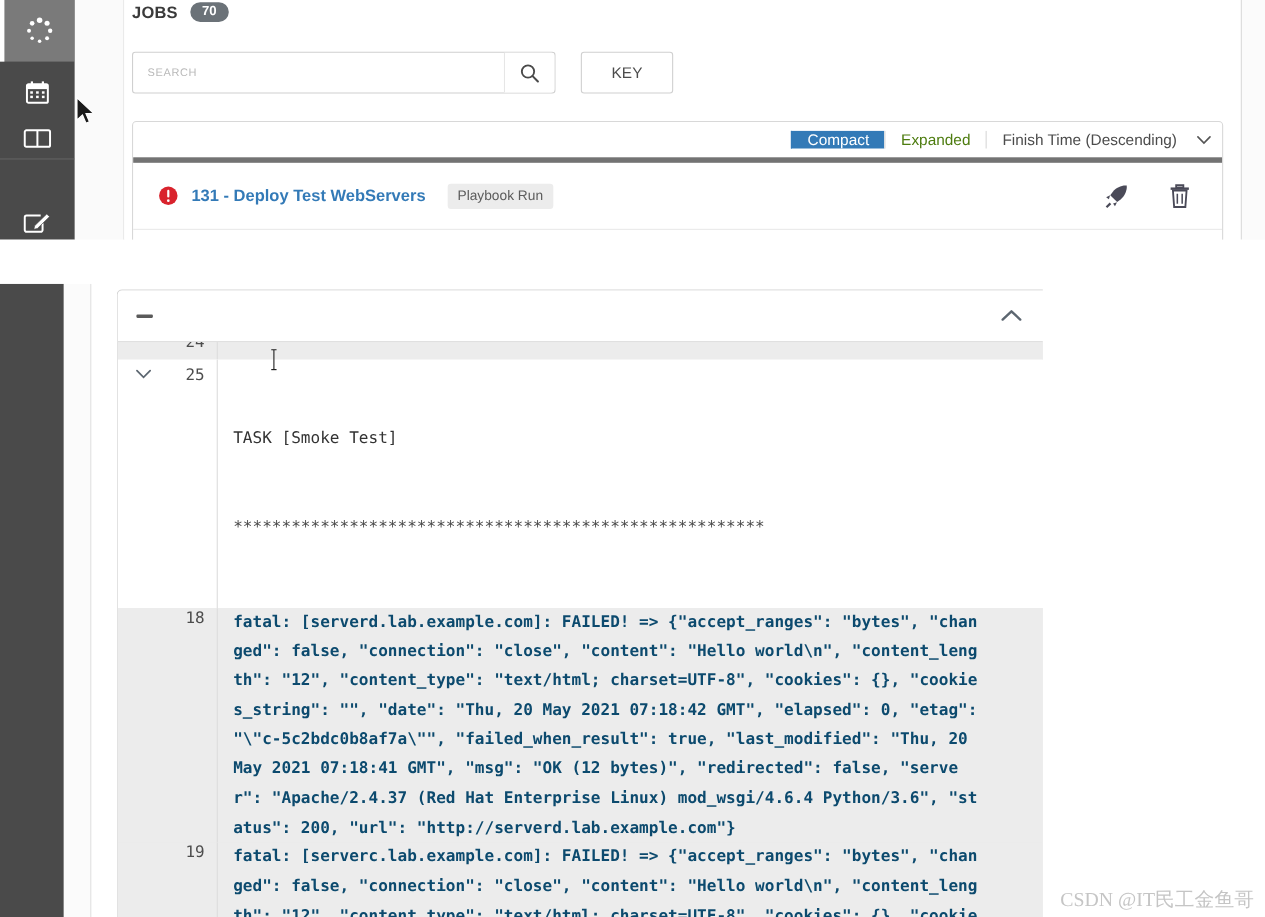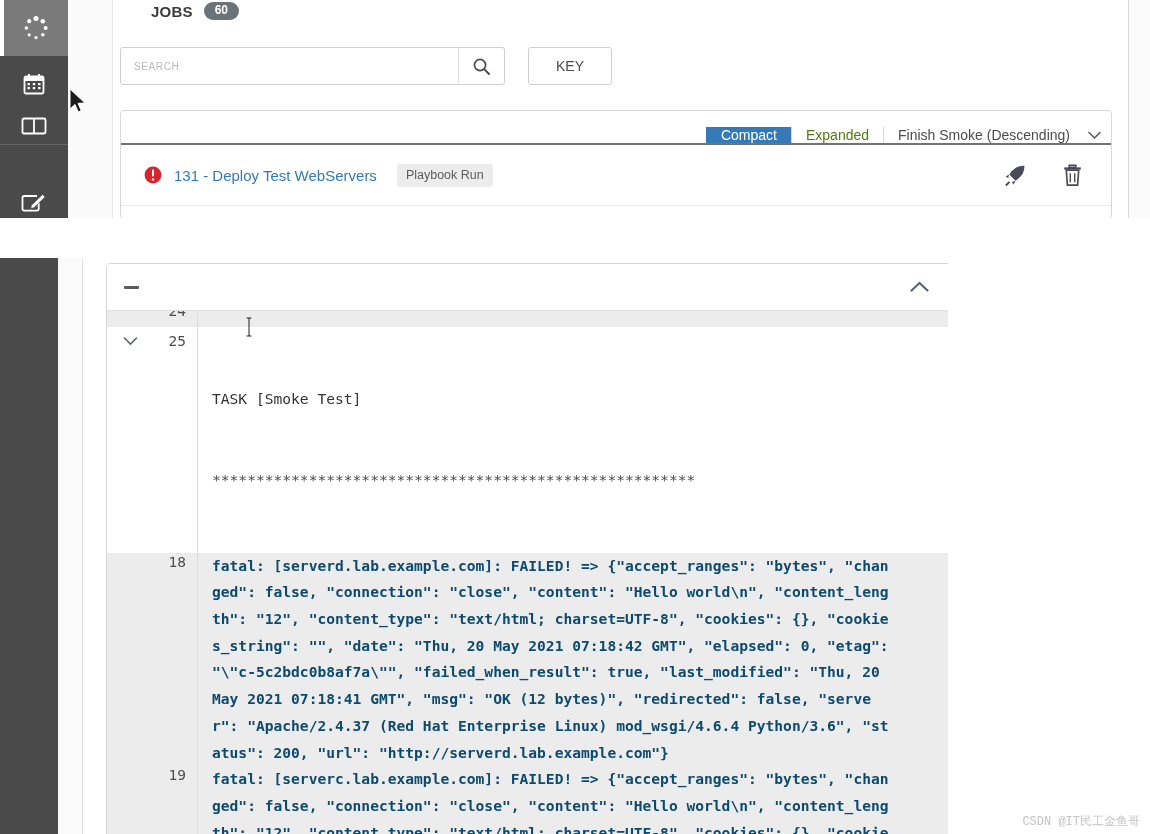--- a/index.html
+++ b/index.html
@@ -82,21 +82,21 @@
     background: #fbfbfb;
   }
 
   .jobs-header {
     position: absolute;
     left: 7px; top: 2px;
     display: flex; align-items: center; gap: 11px;
   }
   .jobs-title {
     font-size: 15px; font-weight: bold;
-    color: #3a3a3a; letter-spacing: .2px; margin-left: 31px;
+    color: #3a3a3a; letter-spacing: .2px;
   }
   .jobs-badge {
     background: #6b7278; color: #ffffff;
     font-size: 12px; font-weight: bold;
     border-radius: 9px;
     padding: 2px 11px 3px 11px;
     line-height: 13px;
   }
 
   .search-row {
@@ -149,22 +149,22 @@
     border: 1px solid #d8d8d8;
     border-radius: 4px;
     background: #ffffff;
     box-sizing: border-box;
     overflow: hidden;
   }
   .list-toolbar {
     height: 32px;
     display: flex;
     justify-content: flex-end;
-    align-items: flex-end;
-    border-bottom: 2px solid #737373;
+    align-items: center;
+    border-bottom: 5px solid #737373;
   }
   .toggle-btn {
     padding: 0 14px;
     display: flex; align-items: center;
     font-size: 14px;
     color: #4d7c0f;
     border-left: 1px solid #d8d8d8;
     background: #ffffff;
     cursor: pointer;
   }
@@ -184,21 +184,21 @@
   }
   .job-row {
     height: 60px;
     display: flex;
     align-items: center;
     padding: 0 18px 0 23px;
     border-bottom: 1px solid #e9e9e9;
   }
   .job-err { width: 18px; height: 18px; margin-right: 12px; flex: none; }
   .job-name {
-    font-size: 15px; font-weight: normal;
+    font-size: 15px; font-weight: bold;
     color: #337ab7;
     cursor: pointer;
     white-space: nowrap;
   }
   .job-type {
     margin-left: 20px;
     background: #ececec;
     color: #5c5c5c;
     font-size: 12.5px;
     border-radius: 3px;
@@ -384,23 +384,23 @@
   .ibeam {
     position: absolute;
     left: 246px; top: 317px;
     width: 6px; height: 20px;
     z-index: 40;
   }
 
   .watermark {
     position: absolute;
     right: 10px; bottom: 4px;
-    font-size: 12px;
+    font-size: 18px;
     color: #c5c5c5;
-    font-family: Liberation Mono, monospace;
+    font-family: Liberation Serif, serif;
     z-index: 60;
     white-space: nowrap;
     pointer-events: none;
   }
 </style>
 </head>
 <body>
 
 <div class="top-section">
 
@@ -453,42 +453,42 @@
   <div class="top-gutter"></div>
 
   <svg class="cursor-arrow" viewBox="0 0 22 28">
     <path d="M2 1 L2 21 L7 16.5 L10.2 24 L13.2 22.6 L10.1 15.3 L17 15 Z" fill="#1b1b1b" stroke="#ffffff" stroke-width="1"></path>
   </svg>
 
   <div class="top-content">
 
     <div class="jobs-header">
       <span class="jobs-title">JOBS</span>
-      <span class="jobs-badge">60</span>
+      <span class="jobs-badge">70</span>
     </div>
 
     <div class="search-row">
       <div class="search-box">
         <input class="search-input" type="text" placeholder="SEARCH" style="">
         <button class="search-btn">
           <svg width="19" height="19" viewBox="0 0 19 19">
             <circle cx="8" cy="8" r="5.6" fill="none" stroke="#4a4a4a" stroke-width="1.7"></circle>
             <line x1="12.2" y1="12.2" x2="17" y2="17" stroke="#4a4a4a" stroke-width="1.9" stroke-linecap="round"></line>
           </svg>
         </button>
       </div>
       <button class="key-btn">KEY</button>
     </div>
 
     <div class="list-card">
       <div class="list-toolbar">
         <div class="toggle-btn active">Compact</div>
         <div class="toggle-btn">Expanded</div>
         <div class="sort-select">
-          <span>Finish Smoke (Descending)</span>
+          <span>Finish Time (Descending)</span>
           <svg width="13" height="9" viewBox="0 0 13 9">
             <path d="M1 1.5 L6.5 7 L12 1.5" fill="none" stroke="#555" stroke-width="1.5" stroke-linecap="round"></path>
           </svg>
         </div>
       </div>
 
       <div class="job-row">
         <svg class="job-err" viewBox="0 0 18 18">
           <circle cx="9" cy="9" r="8.4" fill="#d9232d"></circle>
           <rect x="8" y="3.6" width="2" height="7" rx="1" fill="#ffffff"></rect>

